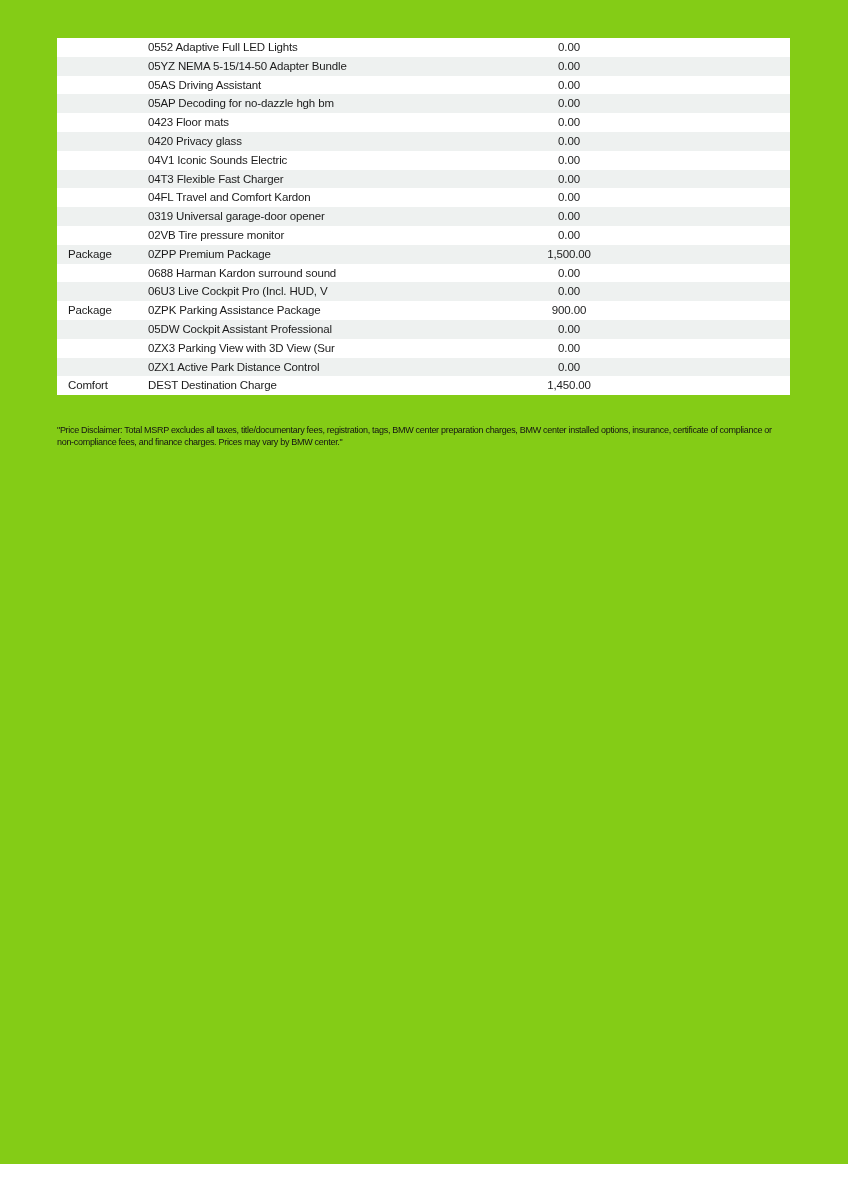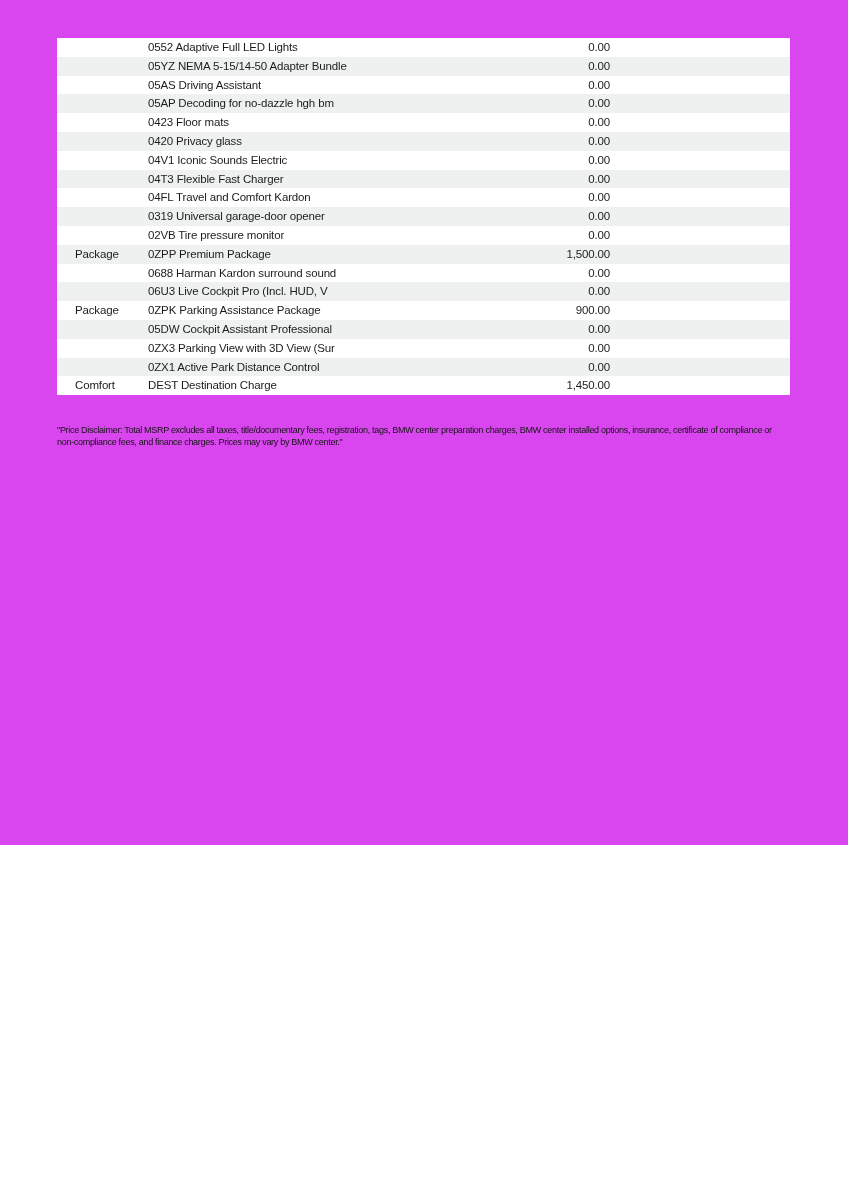--- a/index.html
+++ b/index.html
@@ -8,22 +8,22 @@
     width: 848px;
     height: 1200px;
     font-family: "Liberation Sans", "DejaVu Sans", sans-serif;
     position: relative;
     overflow: hidden;
   }
   .page {
     position: absolute;
     left: 0; top: 0;
     width: 848px;
-    height: 845px;
-    background: #d946ef;
+    height: 1164px;
+    background: #84cc16;
   }
   .options-table {
     position: absolute;
     left: 57px;
     top: 38px;
     width: 733px;
   }
   .row {
     display: flex;
     align-items: center;
@@ -32,34 +32,34 @@
     font-size: 11.5px;
     letter-spacing: -0.15px;
     color: #1c1c1c;
     background: #ffffff;
   }
   .options-table div.row:nth-of-type(even) {
     background: #eef1f0;
   }
   .col-category {
     width: 91px;
-    padding-left: 18px;
+    padding-left: 11px;
     flex: 0 0 auto;
     white-space: nowrap;
     overflow: hidden;
   }
   .col-desc {
     flex: 1 1 auto;
     white-space: nowrap;
     overflow: hidden;
   }
   .col-price {
     flex: 0 0 auto;
     width: 82px;
-    text-align: right;
+    text-align: center;
     white-space: nowrap;
   }
   .col-spacer {
     flex: 0 0 auto;
     width: 180px;
   }
   .disclaimer {
     position: absolute;
     left: 57px;
     top: 425px;

